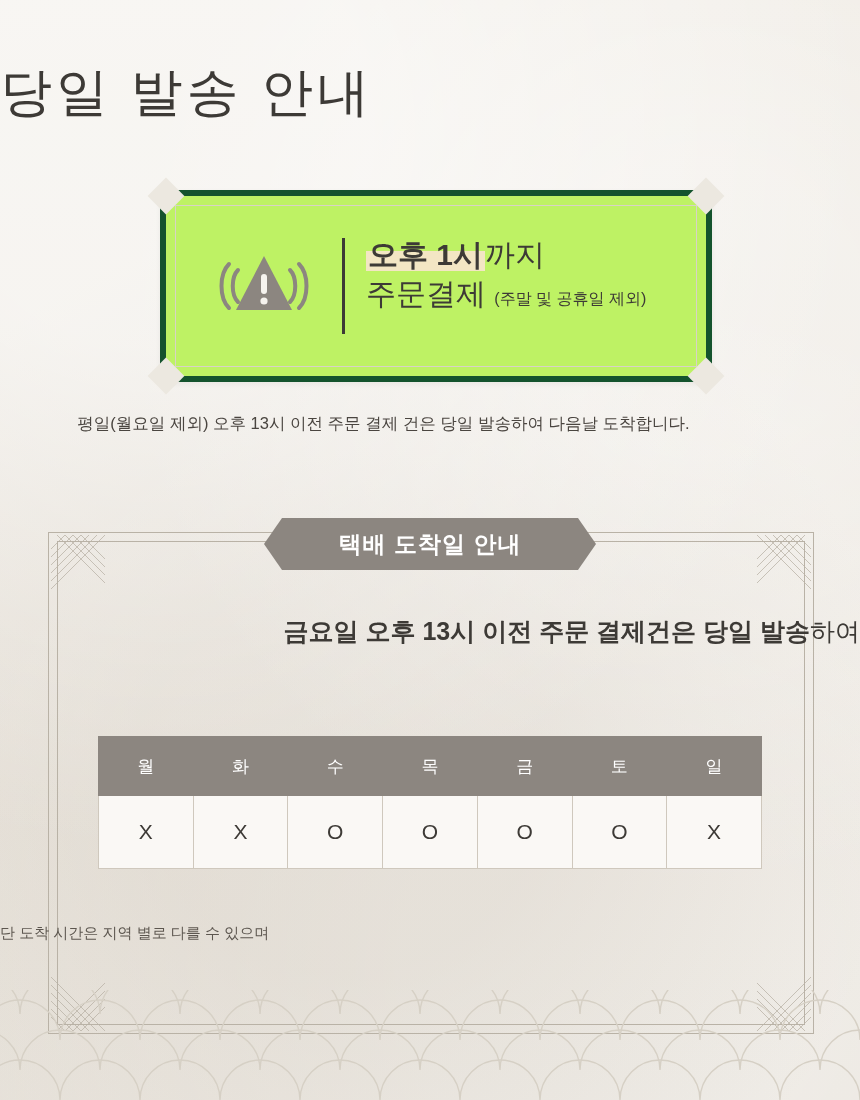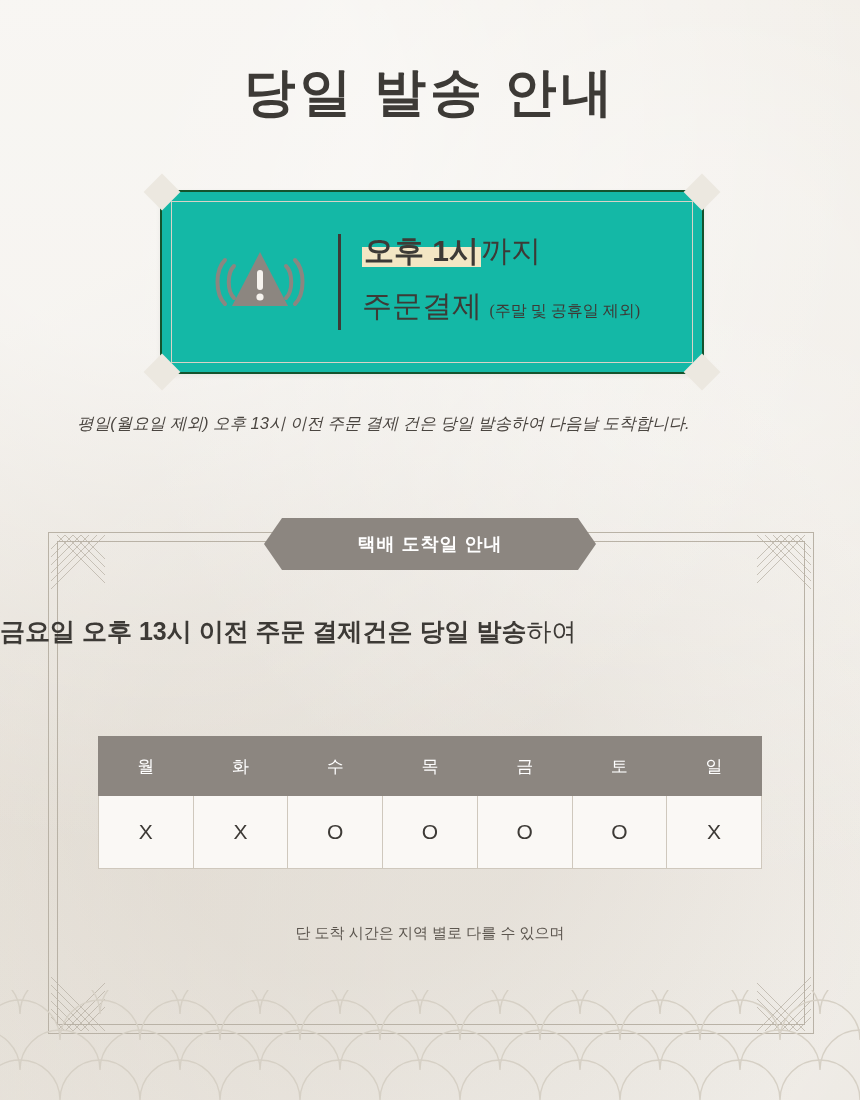--- a/index.html
+++ b/index.html
@@ -19,31 +19,30 @@
       radial-gradient(circle at 82% 28%, rgba(255,255,255,0.40) 0 14%, rgba(0,0,0,0) 55%),
       radial-gradient(circle at 40% 70%, rgba(210,202,190,0.35) 0 22%, rgba(0,0,0,0) 60%),
       radial-gradient(circle at 70% 88%, rgba(255,255,255,0.35) 0 18%, rgba(0,0,0,0) 60%),
       linear-gradient(180deg,#efebe4 0%,#eae5dd 55%,#e7e2da 100%);
     pointer-events:none;
   }
 
   
   .title{
     position:absolute;top:58px;left:0;width:860px;
-    text-align:center;
-    font-size:52px;font-weight:bold;letter-spacing:4px;
+    font-size:52px;font-weight:normal;letter-spacing:4px;
     color:#3d3a36;
     font-family:"Liberation Sans", sans-serif;
   }
 
   
   .ticket{
     position:absolute;left:160px;top:190px;width:540px;height:180px;
-    background:#14b8a6;
-    border:2px solid #14532d;
+    background:#bef264;
+    border:6px solid #14532d;
     box-shadow:0 2px 6px rgba(0,0,0,0.05);
   }
   .ticket-inner{
     position:absolute;inset:9px;
     border:1px solid #d8d2c7;
   }
   
   .notch{position:absolute;width:26px;height:26px;background:#ece8e0;transform:rotate(45deg);}
   .notch.tl{left:-13px;top:-13px;}
   .notch.tr{right:-13px;top:-13px;}
@@ -57,27 +56,27 @@
     position:absolute;left:176px;top:42px;width:3px;height:96px;background:#3d3a36;
   }
   .ticket-text{
     position:absolute;left:200px;top:40px;width:320px;
   }
   .line1{font-size:30px;color:#3d3a36;line-height:1.25;white-space:nowrap;}
   .hl{
     background:linear-gradient(to top, #f3e6c4 62%, rgba(0,0,0,0) 62%);
     padding:0 2px;font-weight:bold;
   }
-  .line2{font-size:30px;color:#3d3a36;line-height:1.3;margin-top:16px;white-space:nowrap;font-family:Liberation Serif, serif;}
+  .line2{font-size:30px;color:#3d3a36;line-height:1.3;margin-top:0;white-space:nowrap;}
   .line2 .sub{font-size:16px;color:#3d3a36;}
 
   
   .para{
     position:absolute;left:0;top:408px;width:767px;text-align:center;
-    font-size:16.5px;line-height:1.9;color:#4a4540;font-style:italic;
+    font-size:16.5px;line-height:1.9;color:#4a4540;
   }
 
   
   .frame{
     position:absolute;left:48px;top:532px;width:764px;height:500px;
     border:1px solid #b9b2a6;
     background:transparent;
   }
   .frame-inner{
     position:absolute;inset:8px;border:1px solid #b9b2a6;
@@ -88,52 +87,52 @@
   .corner.tl{left:2px;top:2px;}
   .corner.tr{right:2px;top:2px;transform:scaleX(-1);}
   .corner.bl{left:2px;bottom:2px;transform:scaleY(-1);}
   .corner.br{right:2px;bottom:2px;transform:scale(-1,-1);}
 
   
   .banner{
     position:absolute;left:282px;top:518px;width:296px;height:52px;
     background:#8c8680;color:#ffffff;
     display:flex;align-items:center;justify-content:center;
-    font-size:18px;font-weight:bold;letter-spacing:1px;
+    font-size:23px;font-weight:bold;letter-spacing:1px;
   }
   .banner::before,.banner::after{
     content:"";position:absolute;top:0;width:0;height:0;
     border-top:26px solid transparent;border-bottom:26px solid transparent;
   }
   .banner::before{left:-18px;border-right:18px solid #8c8680;}
   .banner::after{right:-18px;border-left:18px solid #8c8680;}
 
   .headline{
-    position:absolute;left:0;top:612px;width:860px;text-align:left;
+    position:absolute;left:0;top:612px;width:860px;text-align:right;
     font-size:25px;font-weight:bold;color:#3d3a36;line-height:1.55;
   }
   .headline .reg{font-weight:normal;}
 
   
   .tbl{
     position:absolute;left:98px;top:736px;width:664px;
     border-collapse:collapse;
     table-layout:fixed;
   }
   .tbl th{
     height:56px;background:#8c8680;color:#fff;font-size:17px;font-weight:normal;
     border:1px solid #8c8680;
   }
   .tbl td{
     height:70px;background:#faf8f5;color:#3d3a36;font-size:21px;text-align:center;
     border:1px solid #cfc8bd;
   }
 
   .footnote{
-    position:absolute;left:0;top:918px;width:860px;text-align:center;
+    position:absolute;left:0;top:918px;width:860px;text-align:left;
     font-size:15px;line-height:2.0;color:#5c564f;
   }
 
   
   .waves{position:absolute;left:0;bottom:0;width:860px;height:110px;overflow:hidden;}
 </style>
 </head>
 <body>
 
 <div class="paper-texture"></div>

